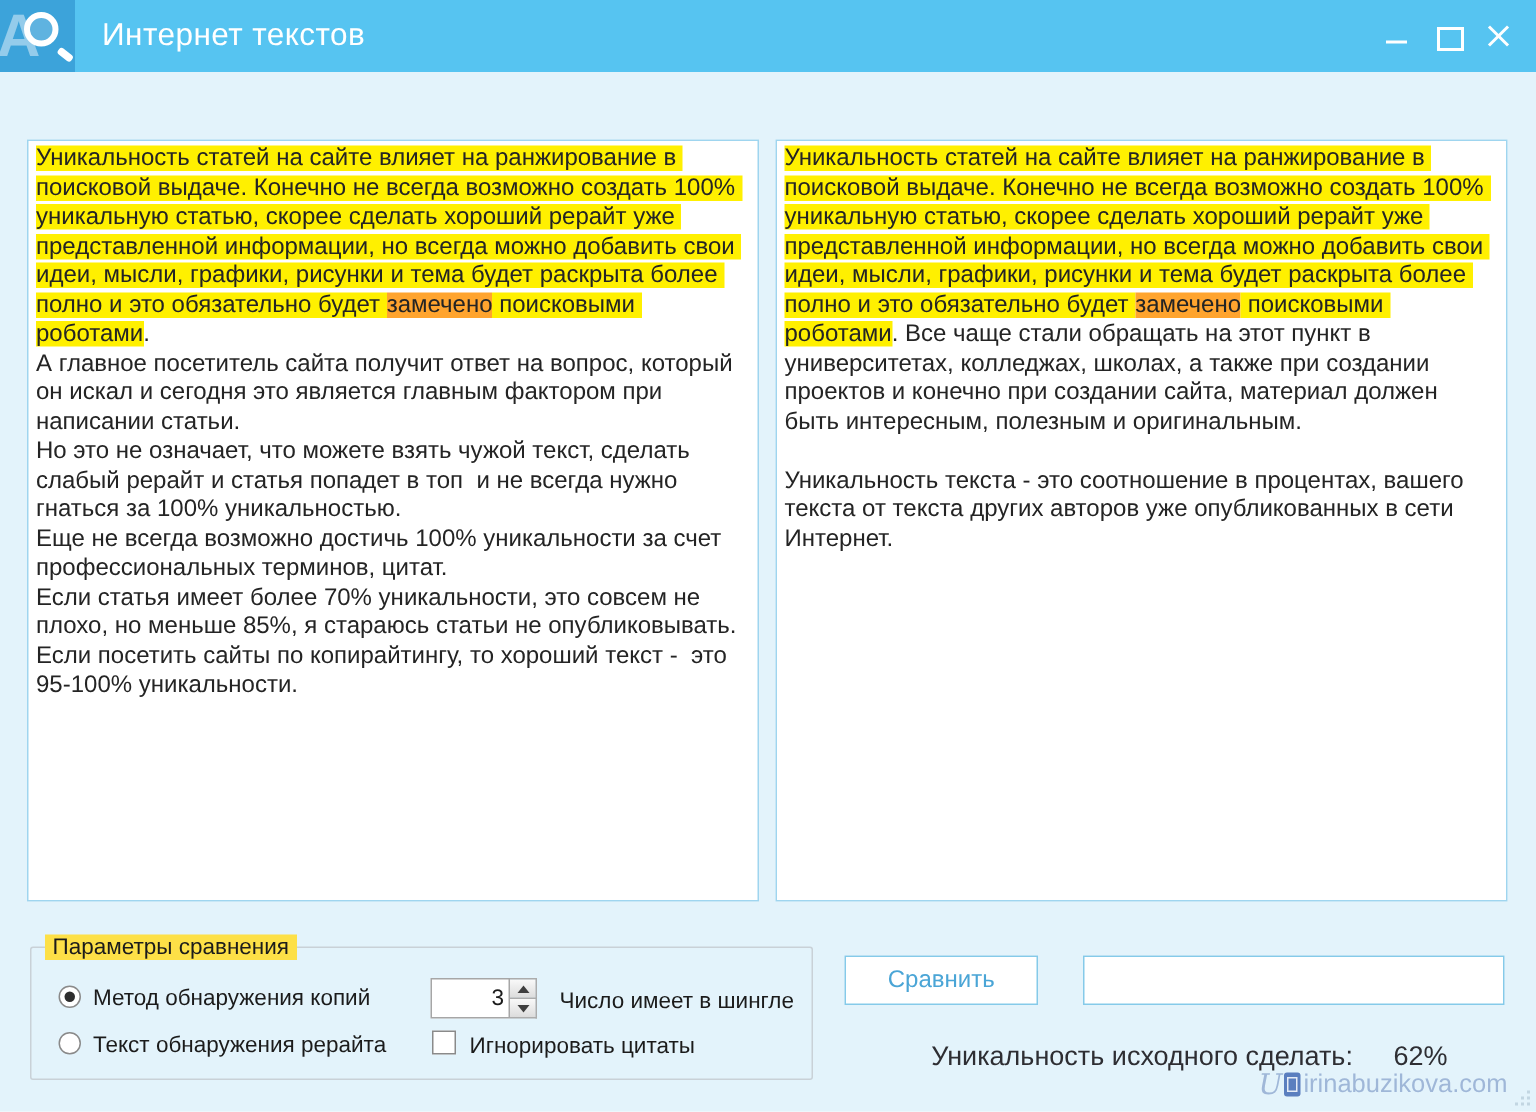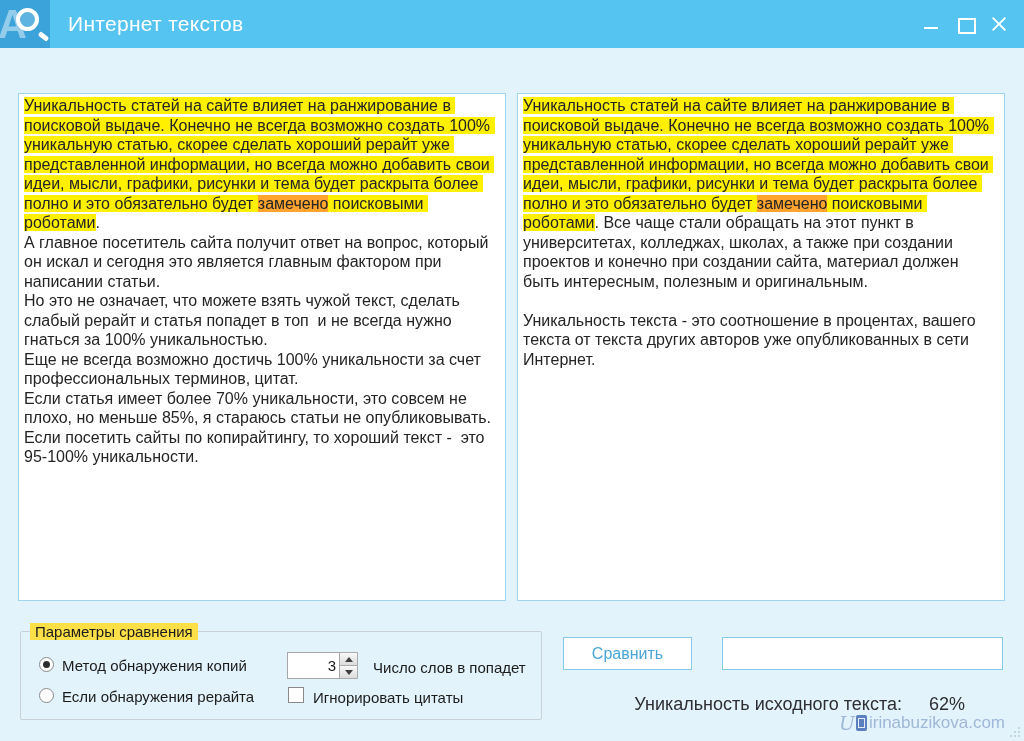--- a/index.html
+++ b/index.html
@@ -109,44 +109,44 @@
 
 Уникальность текста - это соотношение в процентах, вашего текста от текста других авторов уже опубликованных в сети Интернет.</span></div>
 
   <div class="groupbox">
     <div class="groupbox-label">Параметры сравнения</div>
 
     <span class="radio radio1 on"></span>
     <span class="gb-text lbl-radio1">Метод обнаружения копий</span>
 
     <span class="radio radio2"></span>
-    <span class="gb-text lbl-radio2">Если обнаружения рерайта</span>
+    <span class="gb-text lbl-radio2">Текст обнаружения рерайта</span>
 
     <div class="spinner">
       <input type="text" value="3" style="">
       <div class="spin-btns">
         <button class="spin-btn">
             <span class="tri-up"></span>
           </button>
         <button class="spin-btn">
             <span class="tri-down"></span>
           </button>
       </div>
     </div>
-    <span class="gb-text lbl-shingle">Число слов в попадет</span>
+    <span class="gb-text lbl-shingle">Число имеет в шингле</span>
 
     <span class="checkbox"></span>
     <span class="gb-text lbl-quotes">Игнорировать цитаты</span>
   </div>
 
   <button class="compare-btn">Сравнить</button>
   <input class="status-field" value="" style="">
 
   <div class="result-line">
-    <span>Уникальность исходного текста:</span><span class="result-value">62%</span>
+    <span>Уникальность исходного сделать:</span><span class="result-value">62%</span>
   </div>
 
   <div class="watermark">
     <span class="wm-script">U</span>
     <span class="wm-badge"></span>
     <span>irinabuzikova.com</span>
   </div>
 
   <div class="resize-grip"></div>
 

